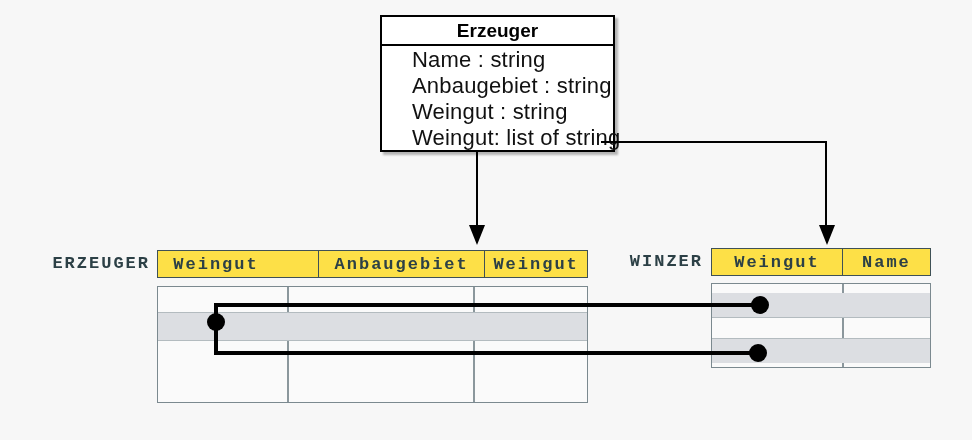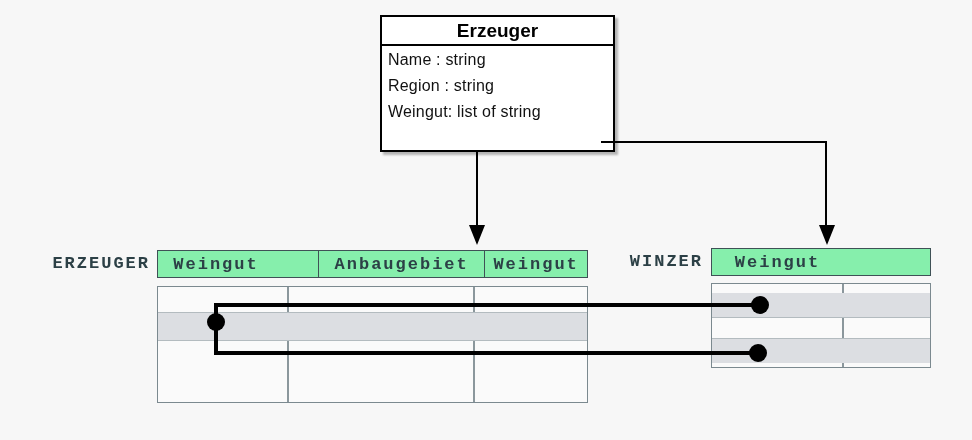--- a/index.html
+++ b/index.html
@@ -16,42 +16,42 @@
     position:absolute;left:380px;top:15px;width:235px;height:137px;
     background:#ffffff;border:2px solid #000;
     box-shadow:3px 3px 2px #b4b4b4;
     box-sizing:border-box;
   }
   .class-title{
     height:27px;line-height:27px;border-bottom:2px solid #000;
     text-align:center;font-weight:bold;font-size:19px;color:#000;
   }
   .class-attrs{padding:1px 0 0 6px;}
-  .class-attr{height:26px;line-height:26px;font-size:16px;color:#111;letter-spacing:0.2px;white-space:nowrap;}
+  .class-attr{height:26px;line-height:26px;font-size:22px;color:#111;letter-spacing:0.2px;white-space:nowrap;margin-left:24px;}
 
   
   .tline{position:absolute;background:#000;}
   .arrowhead{
     position:absolute;width:0;height:0;
     border-left:8px solid transparent;border-right:8px solid transparent;
     border-top:20px solid #000;
   }
 
   
   .tbl-label{
     position:absolute;height:28px;line-height:28px;
     font-family:"Liberation Mono", monospace;font-weight:bold;
     font-size:17px;letter-spacing:2px;color:#2c4046;
     text-align:right;white-space:nowrap;
   }
 
   
   .tbl-header{
     position:absolute;height:28px;display:flex;
-    border:1.5px solid #3f5156;background:#86efac;
+    border:1.5px solid #3f5156;background:#fde047;
     box-sizing:border-box;
   }
   .tbl-header .cell{
     height:100%;display:flex;align-items:center;justify-content:center;
     font-family:"Liberation Mono", monospace;font-weight:bold;
     font-size:17px;letter-spacing:2px;color:#2c4046;white-space:nowrap;
     box-sizing:border-box;
   }
   .tbl-header .cell + .cell{border-left:1.5px solid #3f5156;}
 
@@ -70,21 +70,22 @@
 </style>
 </head>
 <body>
 
 <div class="canvas">
 
   <div class="class-box">
     <div class="class-title">Erzeuger</div>
     <div class="class-attrs">
       <div class="class-attr">Name : string</div>
-      <div class="class-attr">Region : string</div>
+      <div class="class-attr">Anbaugebiet : string</div>
+      <div class="class-attr">Weingut : string</div>
       <div class="class-attr">Weingut: list of string</div>
     </div>
   </div>
 
   <div class="tline" style="left:476px;top:152px;width:2px;height:74px;"></div>
   <div class="arrowhead" style="left:469px;top:225px;"></div>
 
   <div class="tline" style="left:601px;top:141px;width:226px;height:2px;"></div>
   <div class="tline" style="left:825px;top:141px;width:2px;height:85px;"></div>
   <div class="arrowhead" style="left:819px;top:225px;"></div>
@@ -102,20 +103,21 @@
     <div class="vsep" style="left:315px;"></div>
     <div class="hgrid" style="top:25px;"></div>
     <div class="hgrid" style="top:53px;"></div>
     <div class="shade" style="top:26px;height:27px;"></div>
   </div>
 
   <div class="tbl-label" style="left:580px;top:248px;width:123px;">WINZER</div>
 
   <div class="tbl-header" style="left:711px;top:248px;width:220px;">
     <div class="cell" style="width:131px;">Weingut</div>
+    <div class="cell" style="width:89px;">Name</div>
   </div>
 
   <div class="tbl-body" style="left:711px;top:283px;width:220px;height:85px;">
     <div class="vsep" style="left:130px;"></div>
     <div class="hgrid" style="top:33px;"></div>
     <div class="hgrid" style="top:54px;"></div>
     <div class="shade" style="top:9px;height:24px;"></div>
     <div class="shade" style="top:55px;height:24px;"></div>
   </div>
 

